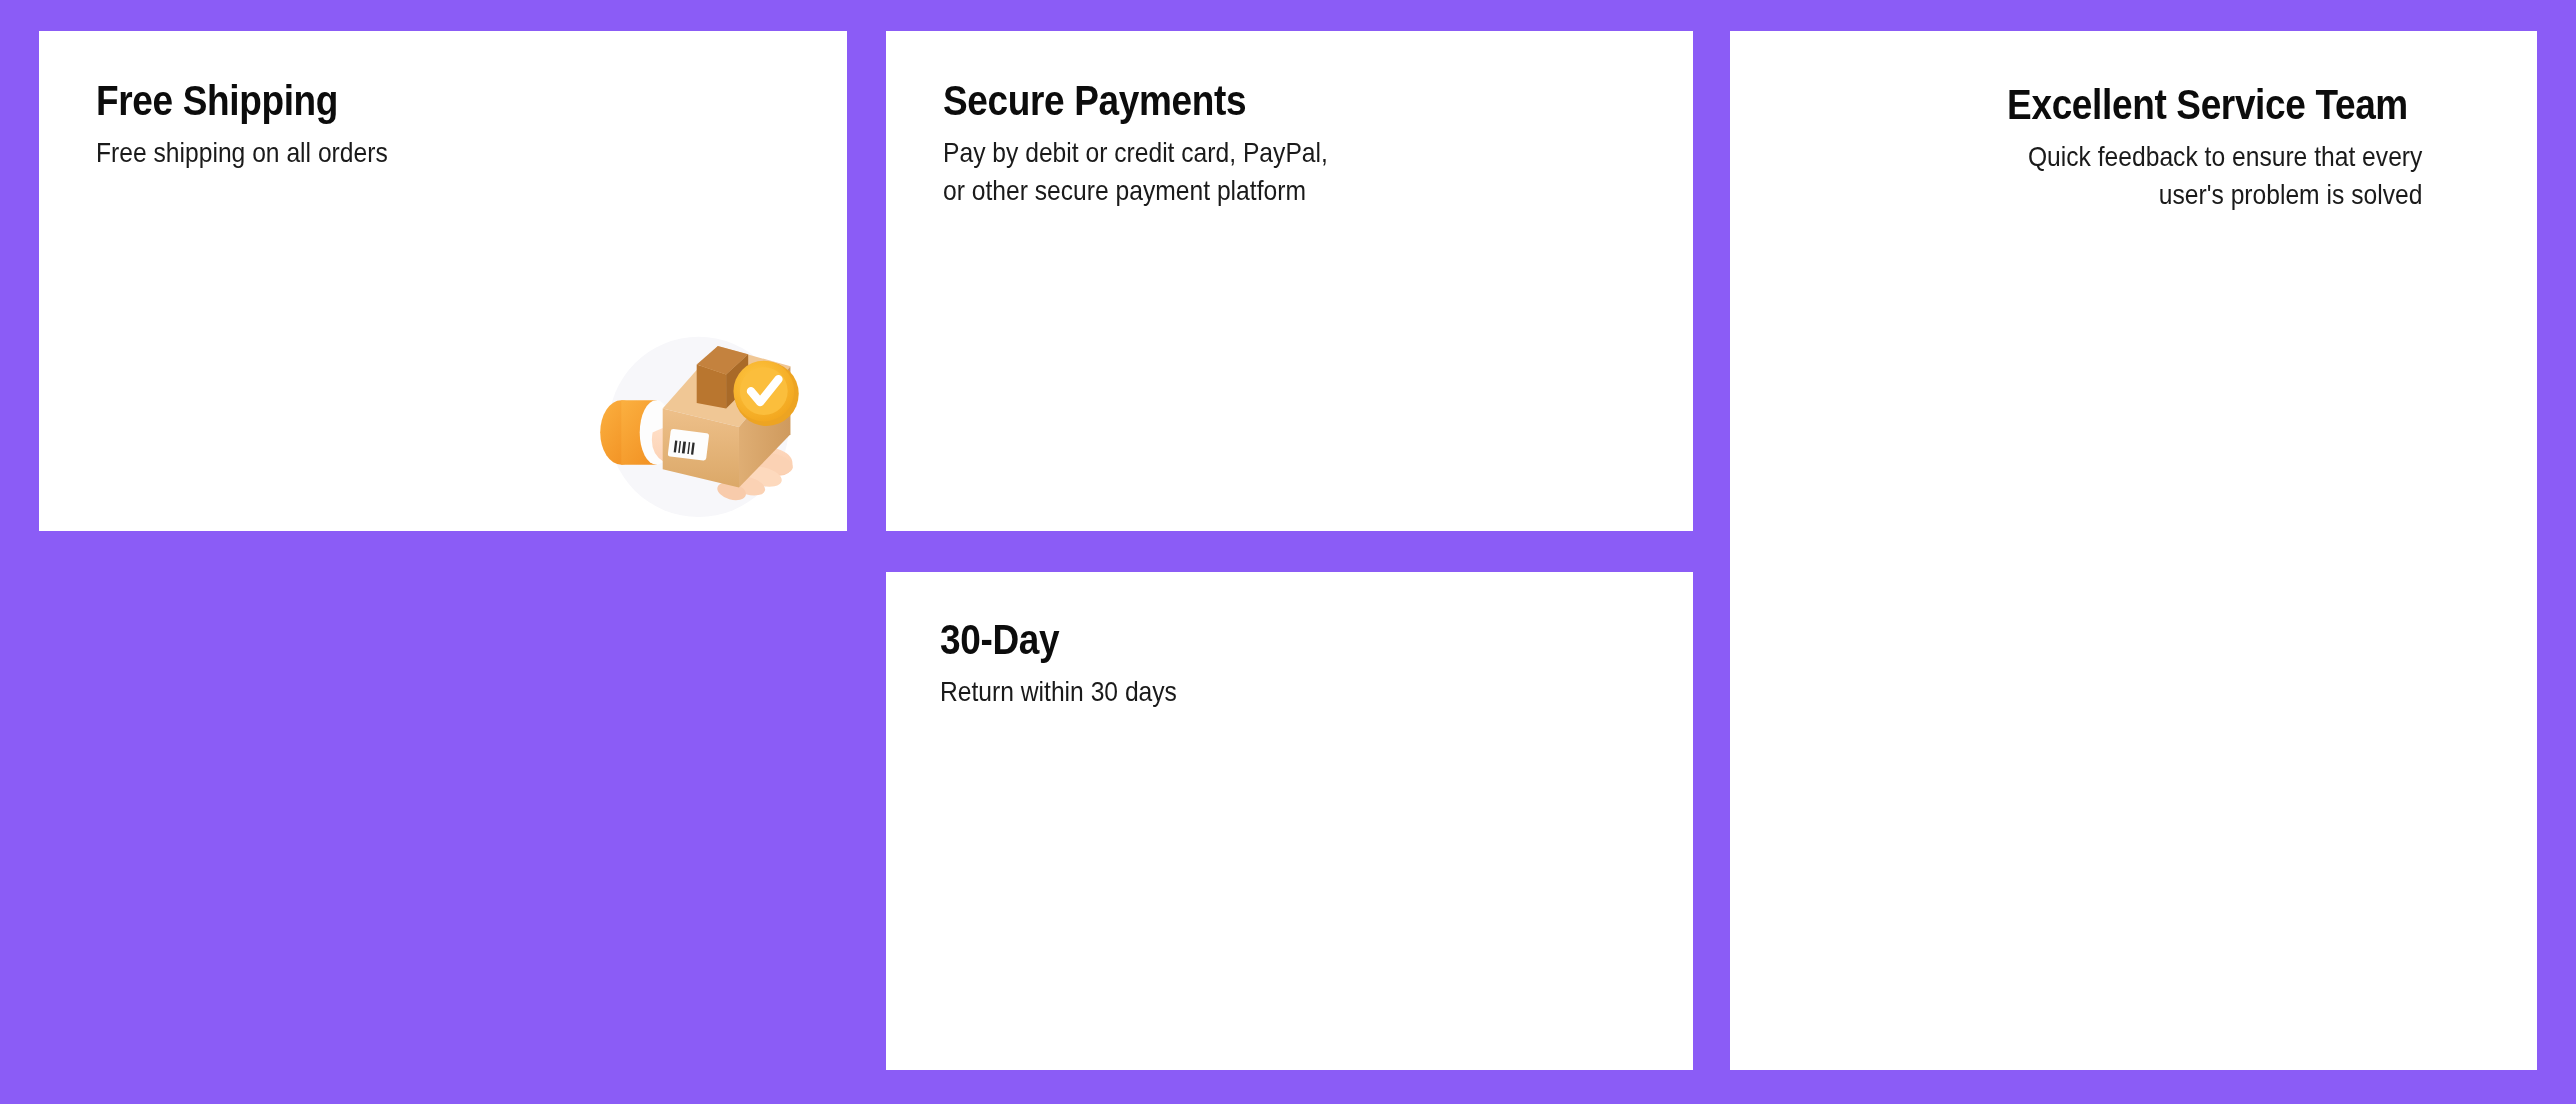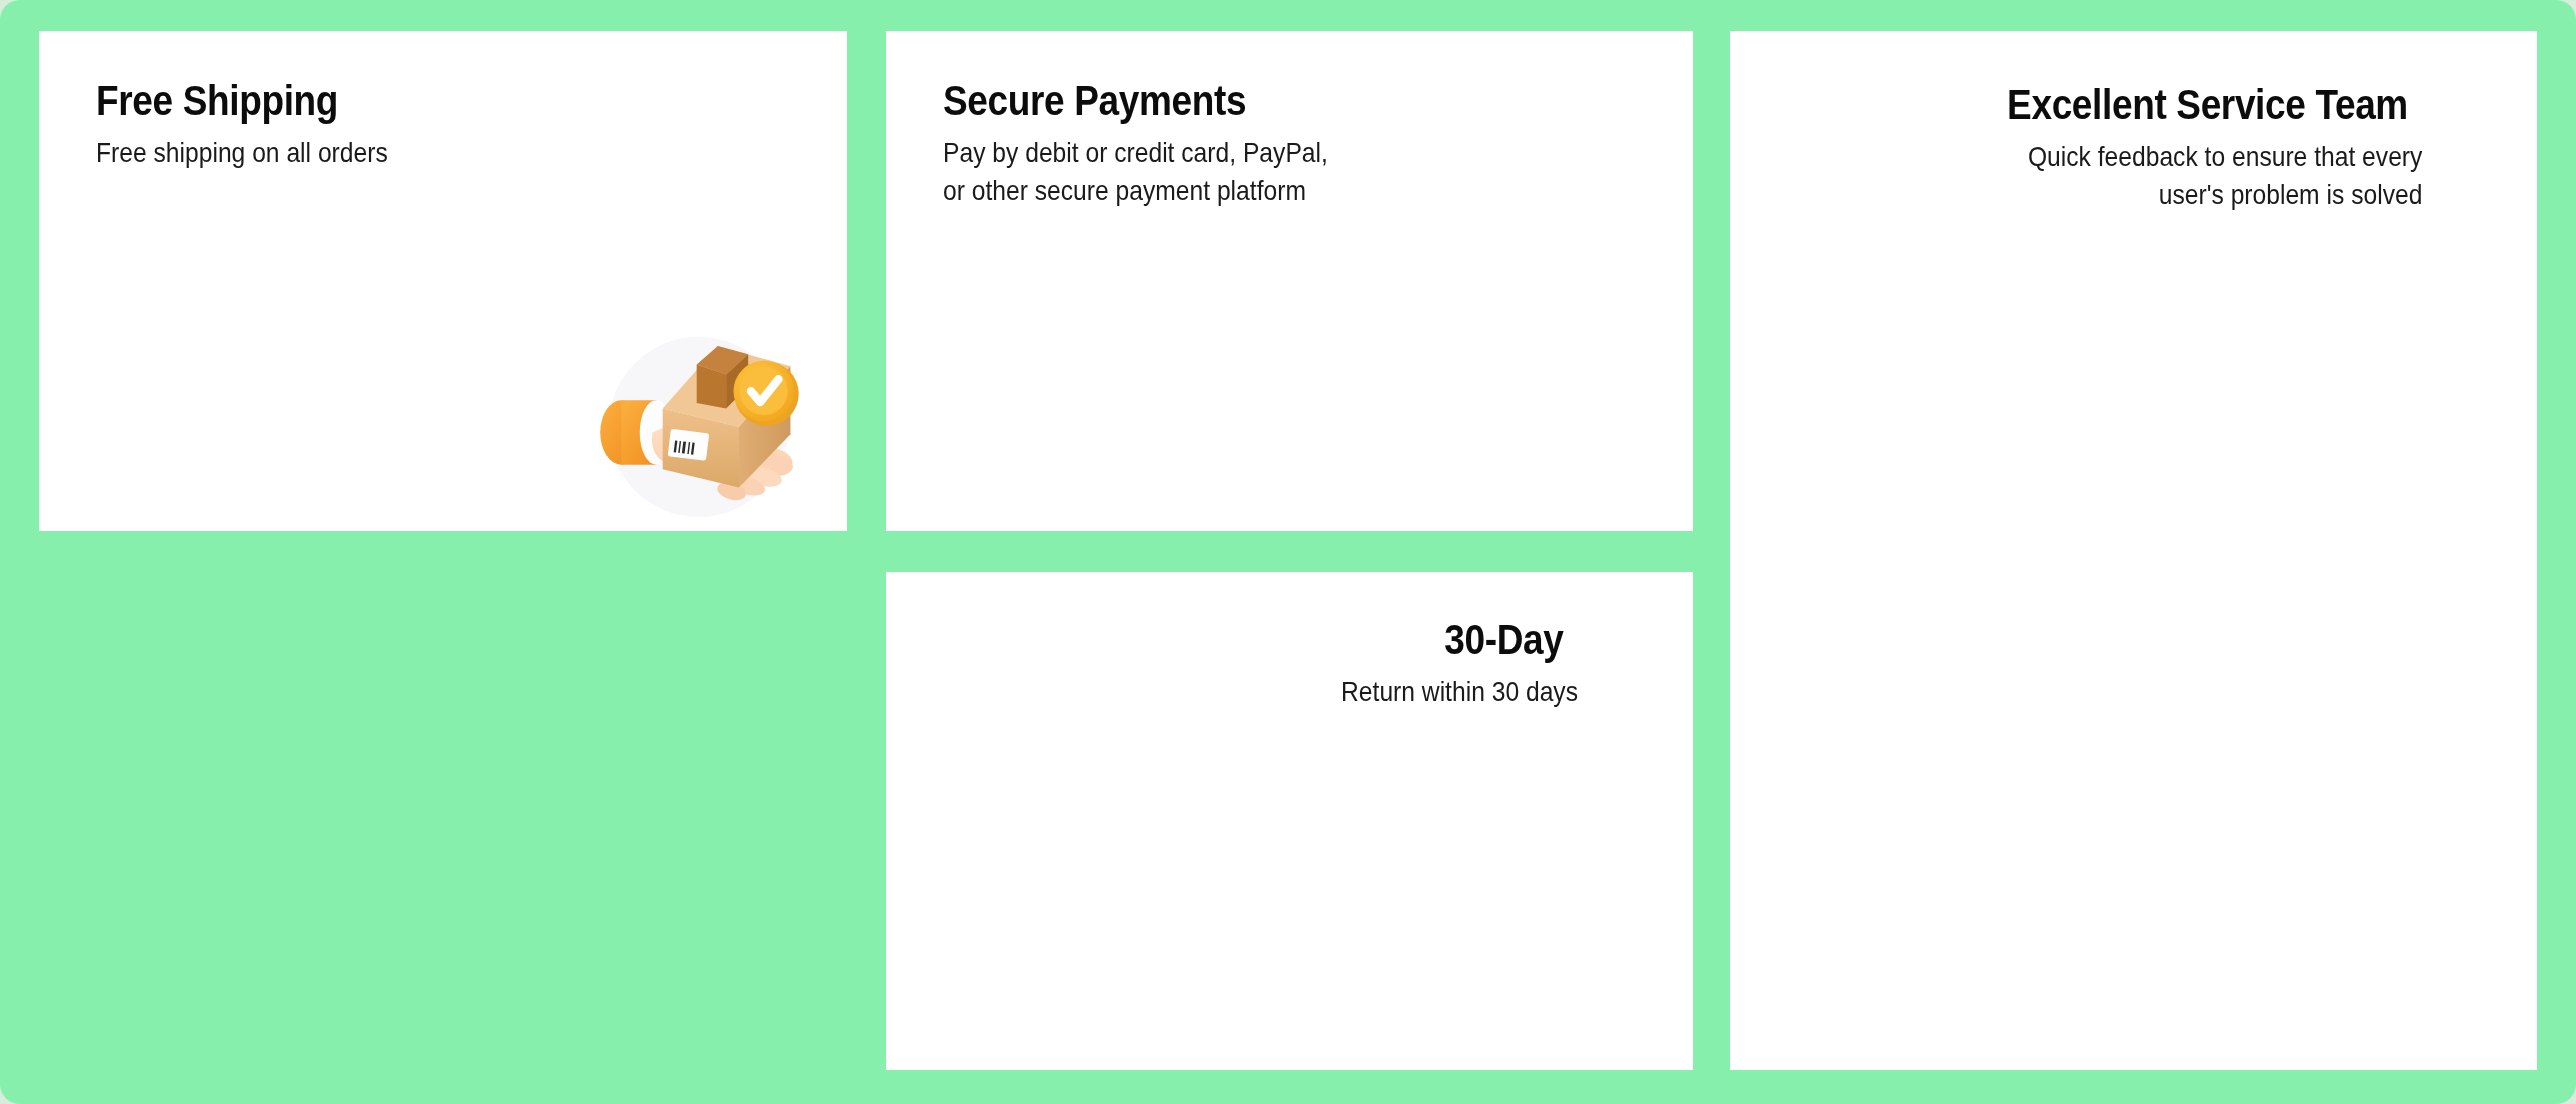--- a/index.html
+++ b/index.html
@@ -11,22 +11,21 @@
     height: 1104px;
     background: #d8ecda;
     font-family: "Liberation Sans", sans-serif;
     overflow: hidden;
   }
 
   .board {
     position: relative;
     width: 2576px;
     height: 1104px;
-    background: #86efac;
-    border-radius: 20px;
+    background: #8b5cf6;
   }
 
   .card {
     position: absolute;
     background: #ffffff;
     overflow: hidden;
   }
 
   
   .card-free-shipping   { left: 39px;   top: 31px;  width: 808px; height: 500px; }
@@ -35,21 +34,21 @@
   .card-warranty        { left: 39px;   top: 572px; width: 808px; height: 498px; }
   .card-thirty-day      { left: 886px;  top: 572px; width: 807px; height: 498px; }
 
   .card-text {
     position: absolute;
     left: 57px;
     top: 46px;
     right: 28px;
   }
   .card-service-team .card-text { left: 57px; top: 50px; }
-  .card-thirty-day   .card-text { left: 54px; top: 44px; text-align: right; }
+  .card-thirty-day   .card-text { left: 54px; top: 44px; }
   .card-warranty     .card-text { left: 57px; top: 44px; }
 
   .card-title {
     font-family: "Liberation Sans", sans-serif;
     font-weight: bold;
     font-size: 43px;
     line-height: 1.08;
     letter-spacing: -0.4px;
     color: #0c0c0c;
     margin: 0 0 11px 0;

